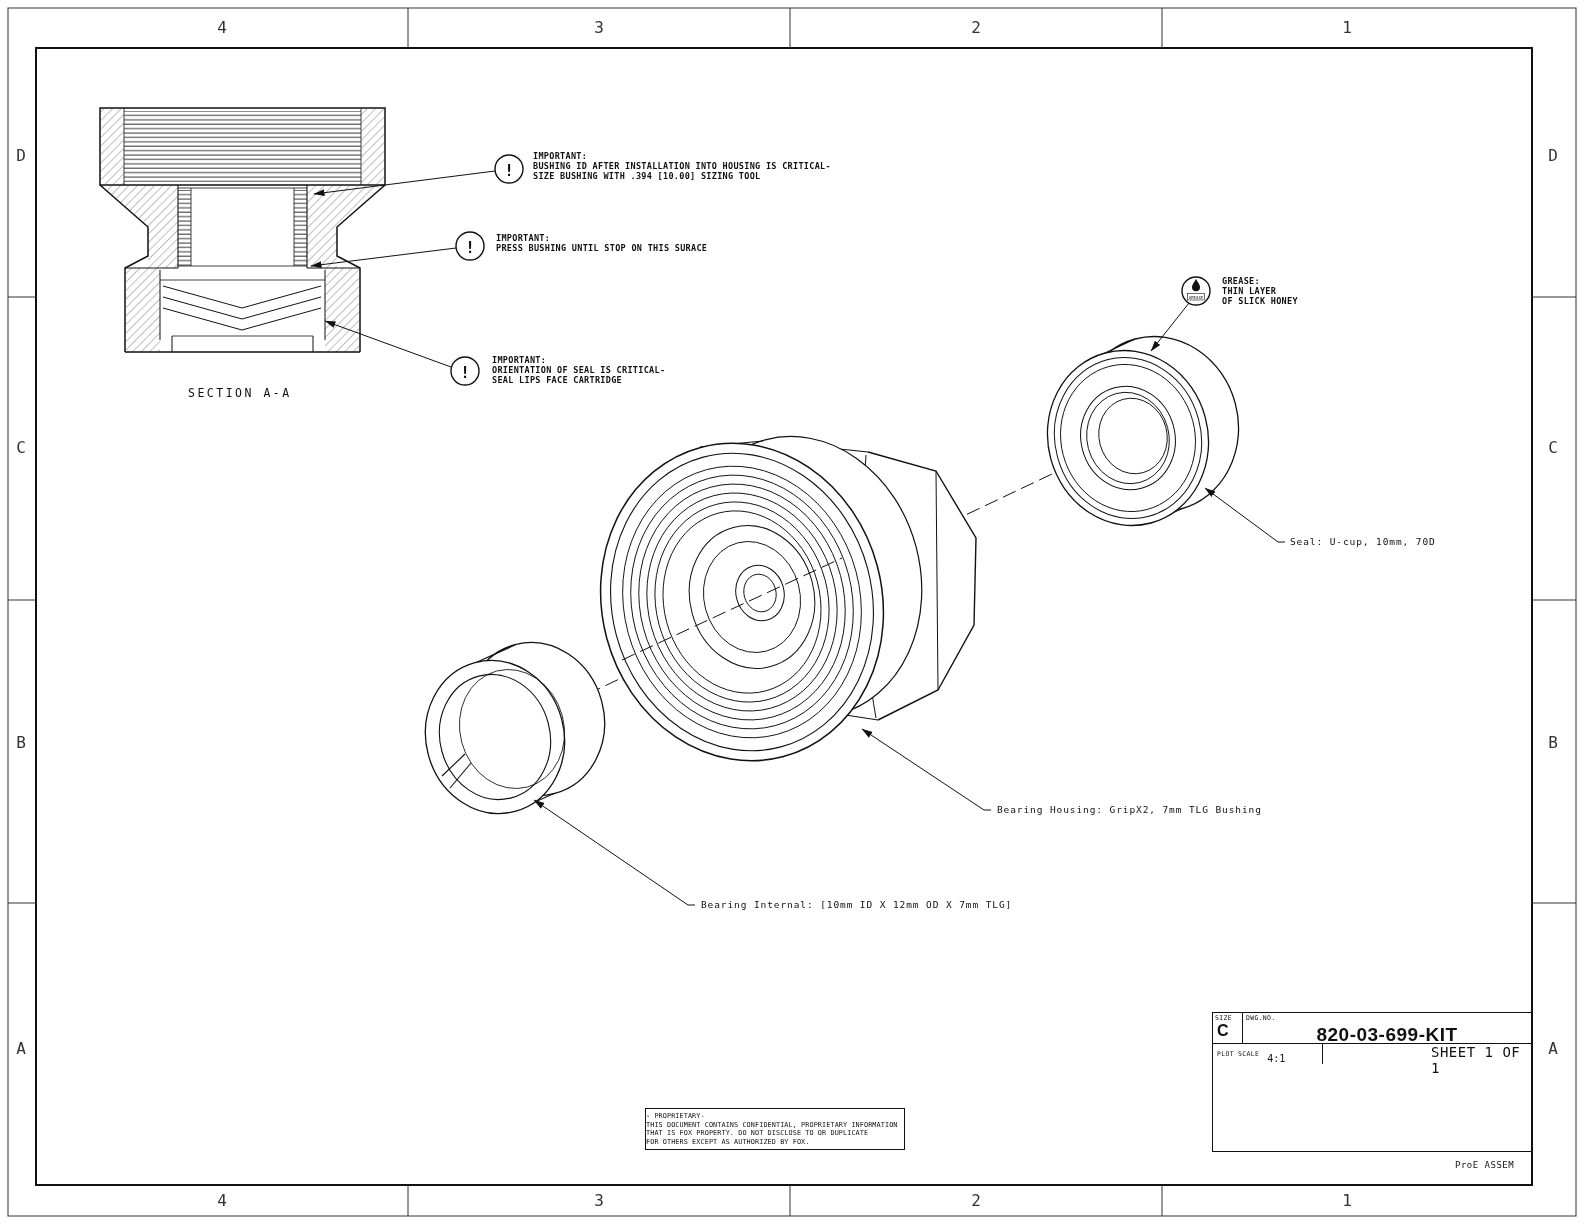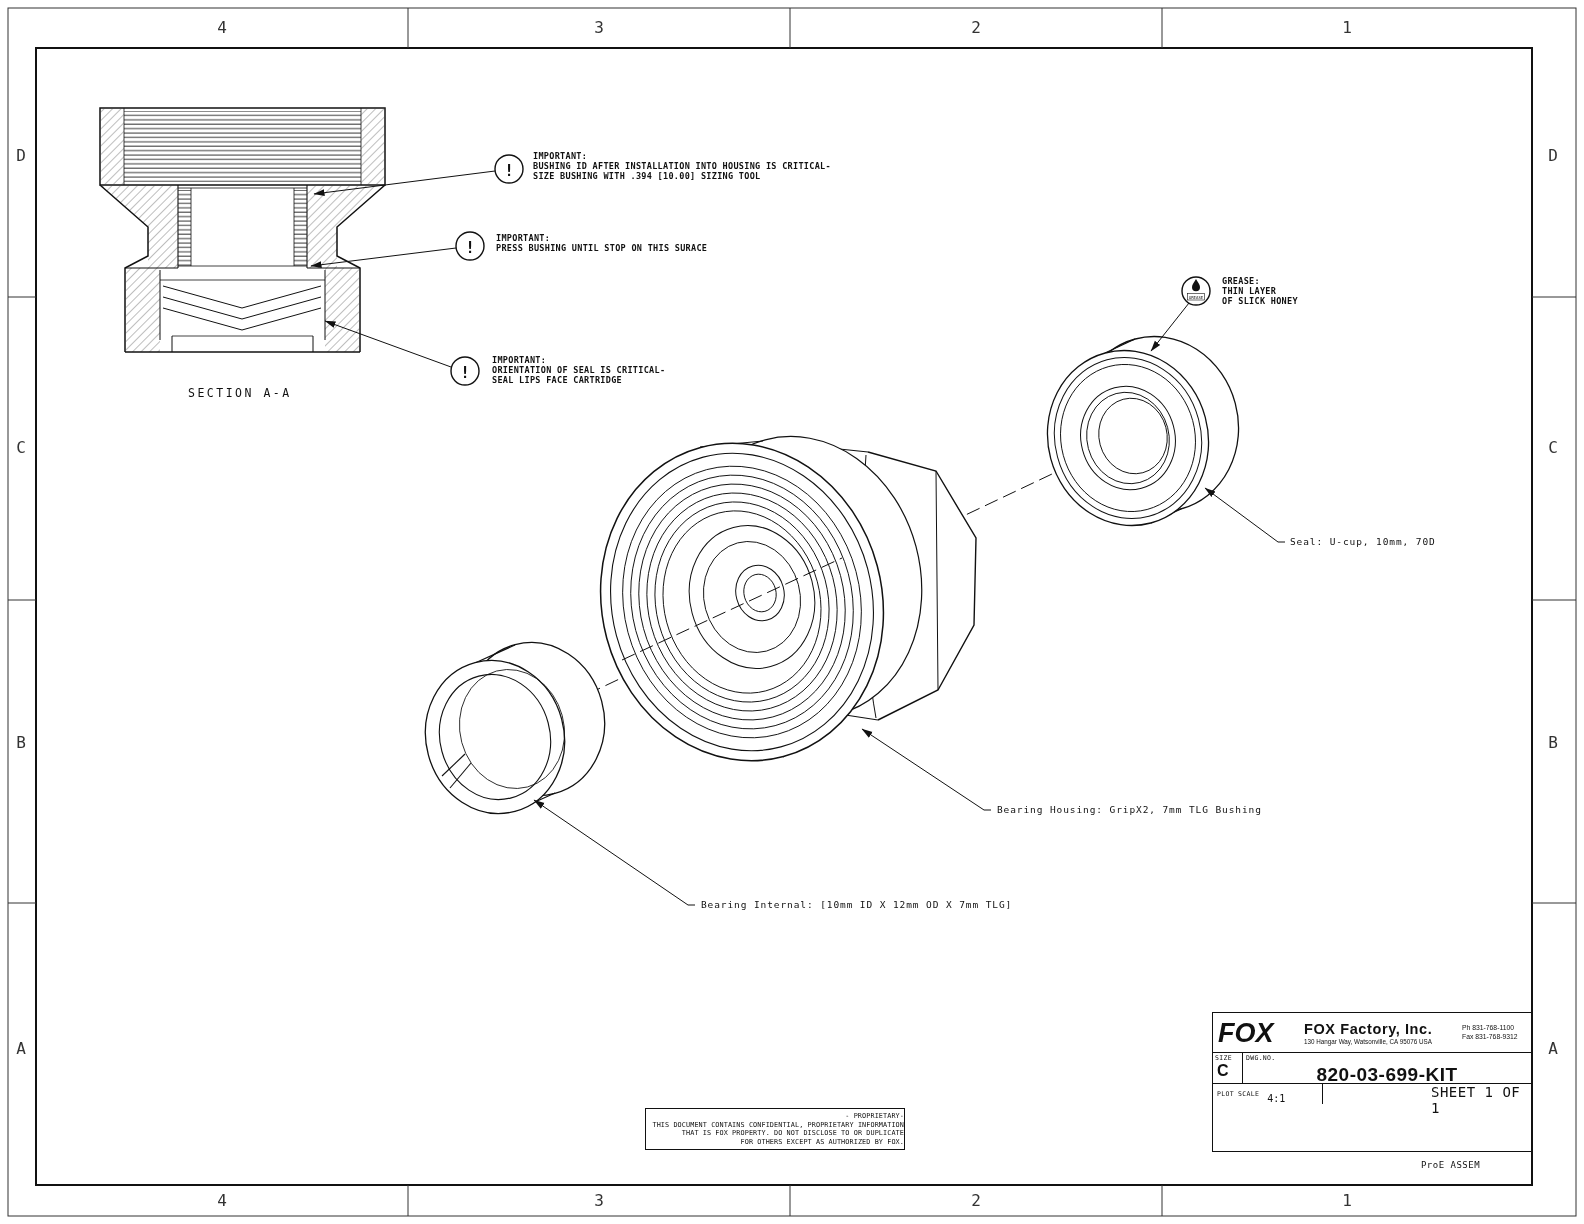--- a/index.html
+++ b/index.html
@@ -28,21 +28,21 @@
   .tb-size { width:30px; border-right:1px solid #111; padding:1px 2px; }
   .tb-size-val { font-family:"Liberation Sans", sans-serif; font-weight:bold; font-size:16px; padding-left:2px; }
   .tb-dwg { flex:1; position:relative; padding:1px 3px; }
   .tb-dwg-val { text-align:center; font-family:"Liberation Sans", sans-serif; font-weight:bold; font-size:19px; letter-spacing:0.5px; margin-top:2px; }
   .tb-row4 { flex:1; display:flex; align-items:flex-start; }
   .tb-scale { width:110px; border-right:1px solid #111; display:flex; align-items:center; gap:8px; padding:0 4px; }
   .tb-scale-val { font-size:10px;margin-top:9px; }
   .tb-spacer { flex:1; border-right:1px solid #111; }
   .tb-sheet { width:100px; display:flex; align-items:center; justify-content:center; font-size:14px; letter-spacing:0.5px; }
 
-  .proprietary { position:absolute; left:645px; top:1108px; width:260px; height:42px; border:1px solid #111; text-align:right; font-size:6.8px; line-height:8.6px; padding-top:3px; letter-spacing:0.1px; background:#fff; }
+  .proprietary { position:absolute; left:645px; top:1108px; width:260px; height:42px; border:1px solid #111; text-align:left; font-size:6.8px; line-height:8.6px; padding-top:3px; letter-spacing:0.1px; background:#fff; }
 </style>
 </head>
 <body>
 
 <div class="sheet">
 
   <svg class="layer" width="1584" height="1224" viewBox="0 0 1584 1224">
     <defs>
       <pattern id="hatch" width="6" height="6" patternUnits="userSpaceOnUse" patternTransform="rotate(45)">
         <line x1="0" y1="0" x2="0" y2="6" stroke="#444" stroke-width="0.7"></line>
@@ -242,35 +242,20 @@
     <div>OF SLICK HONEY</div>
   </div>
 
   <div class="section-label" style="left:188px;top:386px">SECTION A-A</div>
 
   <div class="plabel" style="left:1290px;top:536px">Seal: U-cup, 10mm, 70D</div>
   <div class="plabel" style="left:997px;top:804px">Bearing Housing: GripX2, 7mm TLG Bushing</div>
   <div class="plabel" style="left:701px;top:899px">Bearing Internal: [10mm ID X 12mm OD X 7mm TLG]</div>
 
   <div class="title-block">
-    <div class="tb-row1">
-      <div class="tb-logo">
-        <svg width="84" height="30" viewBox="0 0 84 30">
-          <text x="2" y="24" font-size="27" font-weight="bold" font-style="italic" font-family="Liberation Sans, sans-serif" fill="#111">FOX</text>
-        </svg>
-      </div>
-      <div class="tb-company">
-        <div class="tb-company-name">FOX Factory, Inc.</div>
-        <div class="tb-company-addr">130 Hangar Way, Watsonville, CA 95076 USA</div>
-      </div>
-      <div class="tb-phone">
-        <div>Ph 831-768-1100</div>
-        <div>Fax 831-768-9312</div>
-      </div>
-    </div>
     <div class="tb-row3">
       <div class="tb-size">
         <div class="tb-mini">SIZE</div>
         <div class="tb-size-val">C</div>
       </div>
       <div class="tb-dwg">
         <div class="tb-mini">DWG.NO.</div>
         <div class="tb-dwg-val">820-03-699-KIT</div>
       </div>
     </div>
@@ -284,15 +269,15 @@
     </div>
   </div>
 
   <div class="proprietary">
     <div>- PROPRIETARY-</div>
     <div>THIS DOCUMENT CONTAINS CONFIDENTIAL, PROPRIETARY INFORMATION</div>
     <div>THAT IS FOX PROPERTY.  DO NOT DISCLOSE TO OR DUPLICATE</div>
     <div>FOR OTHERS EXCEPT AS AUTHORIZED BY FOX.</div>
   </div>
 
-  <div class="footer-note" style="left:1414px;top:1160px;width:73px;text-align:center">ProE ASSEM</div>
+  <div class="footer-note" style="left:1455px;top:1160px;width:73px;text-align:left">ProE ASSEM</div>
 
 </div>
 
 </body></html>

